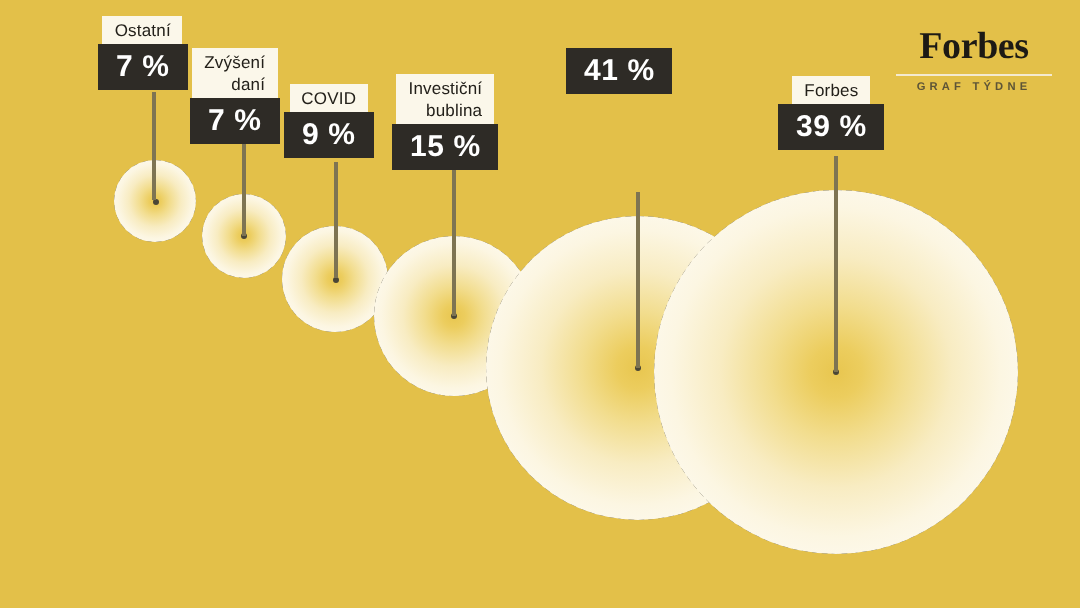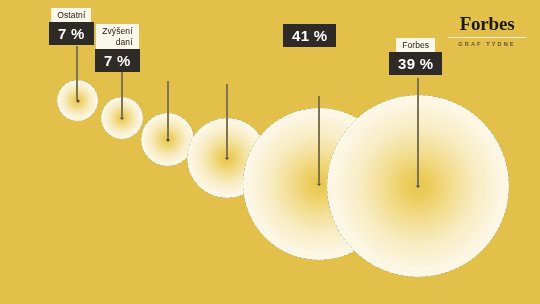--- a/index.html
+++ b/index.html
@@ -107,21 +107,34 @@
   </div>
 
   <div class="labelblock" style="left:95px;top:24px;">
     <div class="lab-title">
       <span>Zvýšení</span>
       <span>daní</span>
     </div>
     <div class="lab-pct">7 %</div>
   </div>
 
+  <div class="labelblock" style="left:142px;top:42px;">
+    <div class="lab-title">
+      <span>COVID</span>
+    </div>
+    <div class="lab-pct">9 %</div>
+  </div>
 
+  <div class="labelblock" style="left:196px;top:37px;">
+    <div class="lab-title">
+      <span>Investiční</span>
+      <span>bublina</span>
+    </div>
+    <div class="lab-pct">15 %</div>
+  </div>
 
   <div class="labelblock" style="left:283px;top:24px;">
     <div class="lab-pct">41 %</div>
   </div>
 
   <div class="labelblock" style="left:389px;top:38px;">
     <div class="lab-title">
       <span>Forbes</span>
     </div>
     <div class="lab-pct">39 %</div>

